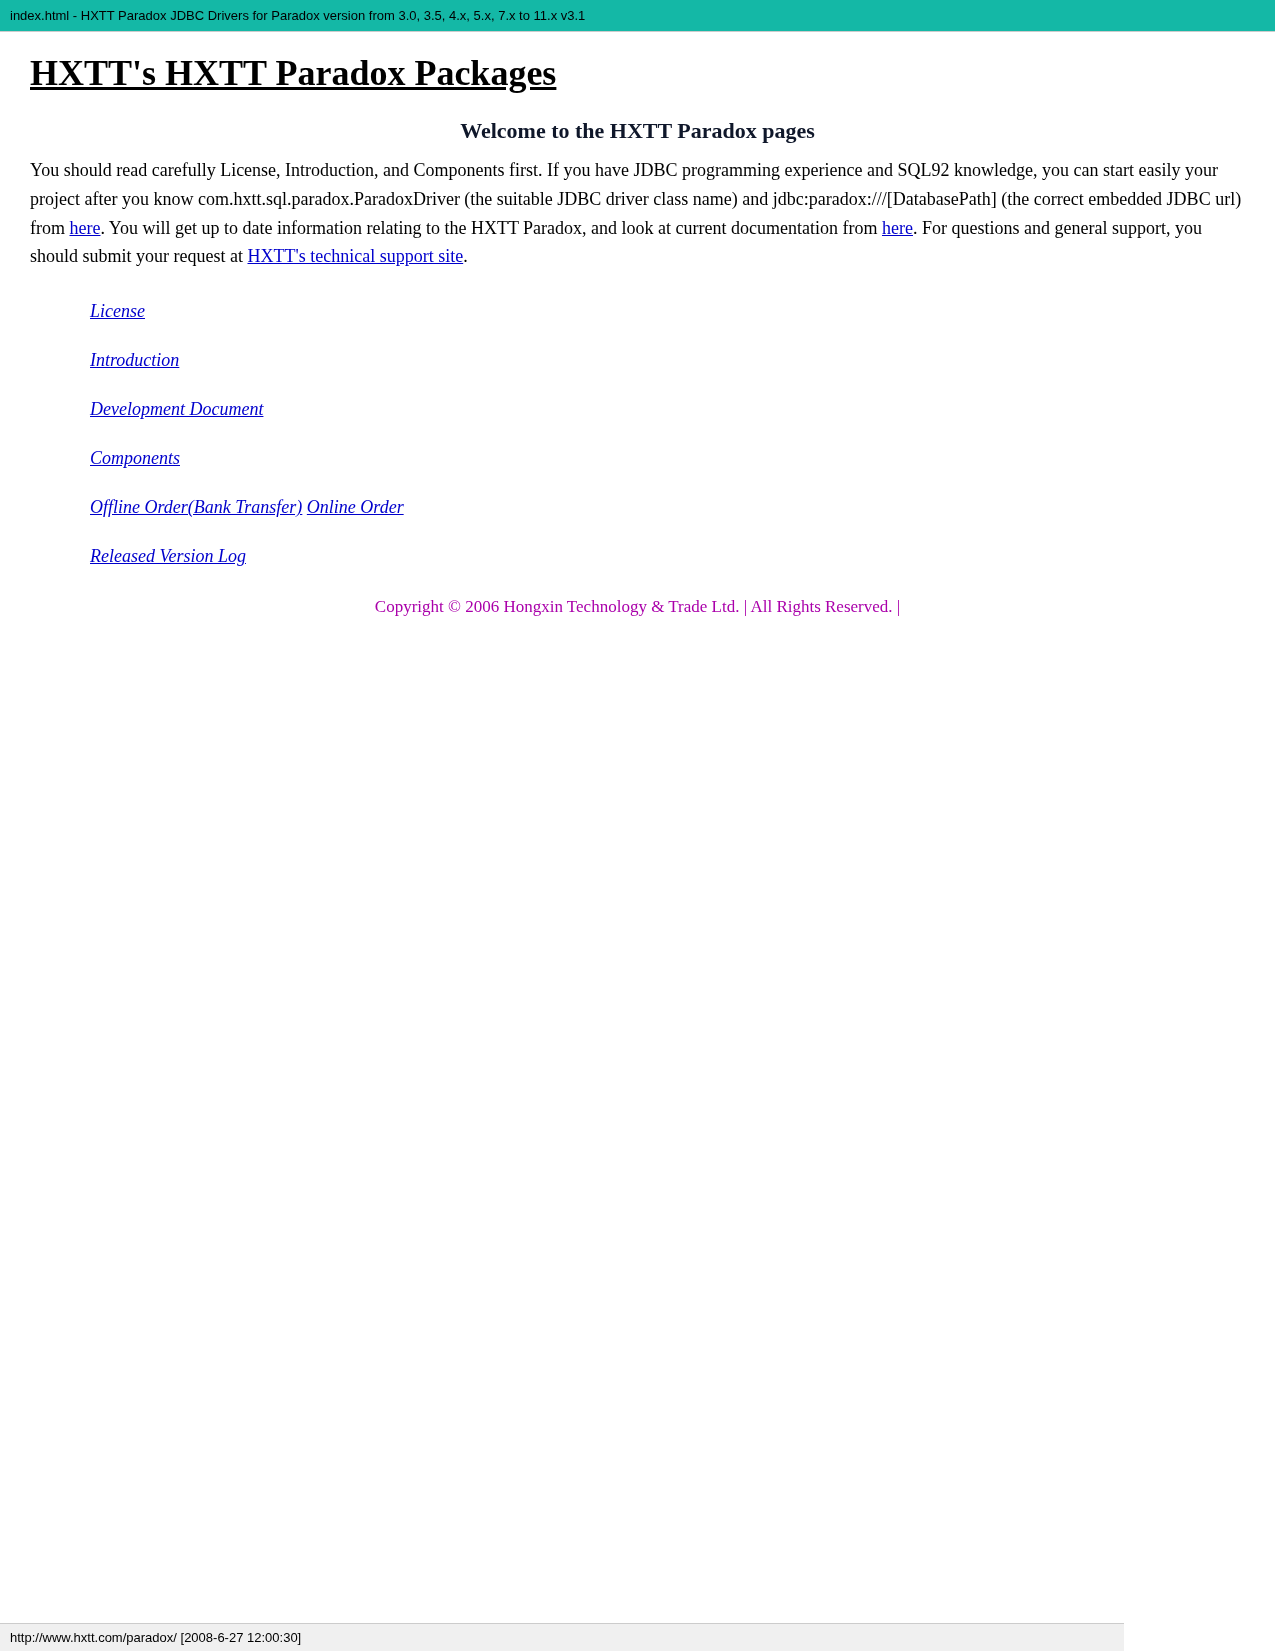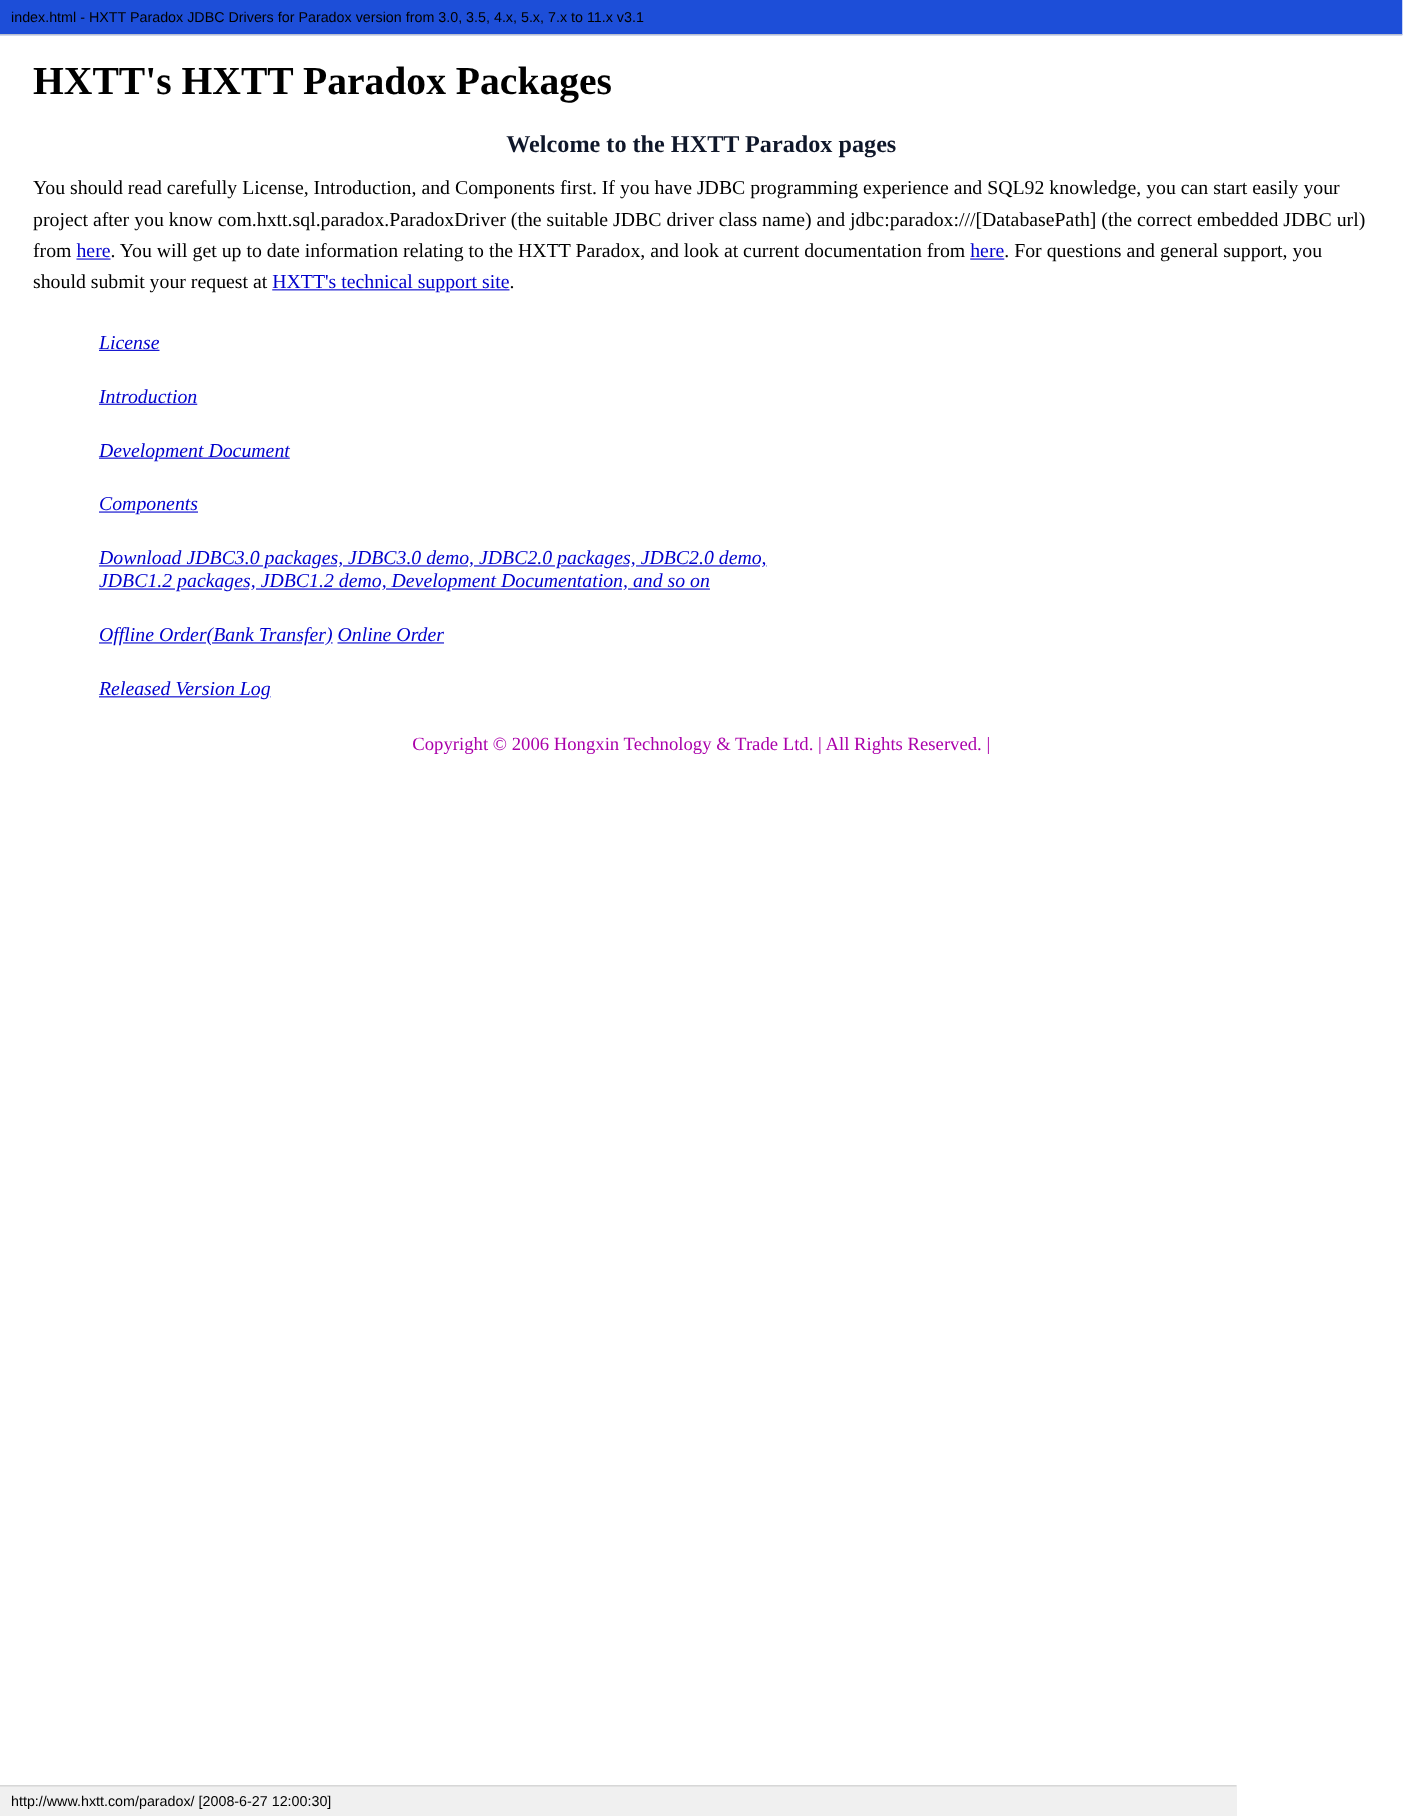--- a/index.html
+++ b/index.html
@@ -18,33 +18,34 @@
       position: relative;
       padding-bottom: 60px;
     }
 
     #browser-title {
       font-size: 13px;
       font-family: Arial, sans-serif;
       color: #000;
       padding: 8px 10px;
       border-bottom: 1px solid #ccc;
-      background: #1d4ed8;
+      background: #14b8a6;
     }
 
     #main-content {
       padding: 20px 30px 40px 30px;
     }
 
     #page-heading {
       font-size: 36px;
       font-weight: bold;
       font-family: Times New Roman, serif;
       margin-bottom: 24px;
       color: #000;
+      text-decoration: underline;
     }
 
     #welcome-heading {
       text-align: center;
       font-size: 22px;
       font-weight: bold;
       margin-bottom: 12px;
       color: #0f172a;
     }
 
@@ -122,23 +123,20 @@
     </div>
 
     <div class="nav-link-item">
       <a href="#">Development Document</a>
     </div>
 
     <div class="nav-link-item">
       <a href="#">Components</a>
     </div>
 
-    <div class="nav-link-item">
-      <a href="#">Download JDBC3.0 packages, JDBC3.0 demo, JDBC2.0 packages, JDBC2.0 demo,<br>JDBC1.2 packages, JDBC1.2 demo, Development Documentation, and so on</a>
-    </div>
 
     <div class="nav-link-item">
       <a href="#">Offline Order(Bank Transfer)</a>
       <span> </span>
       <a href="#">Online Order</a>
     </div>
 
 
     <div class="nav-link-item">
       <a href="#">Released Version Log</a>

